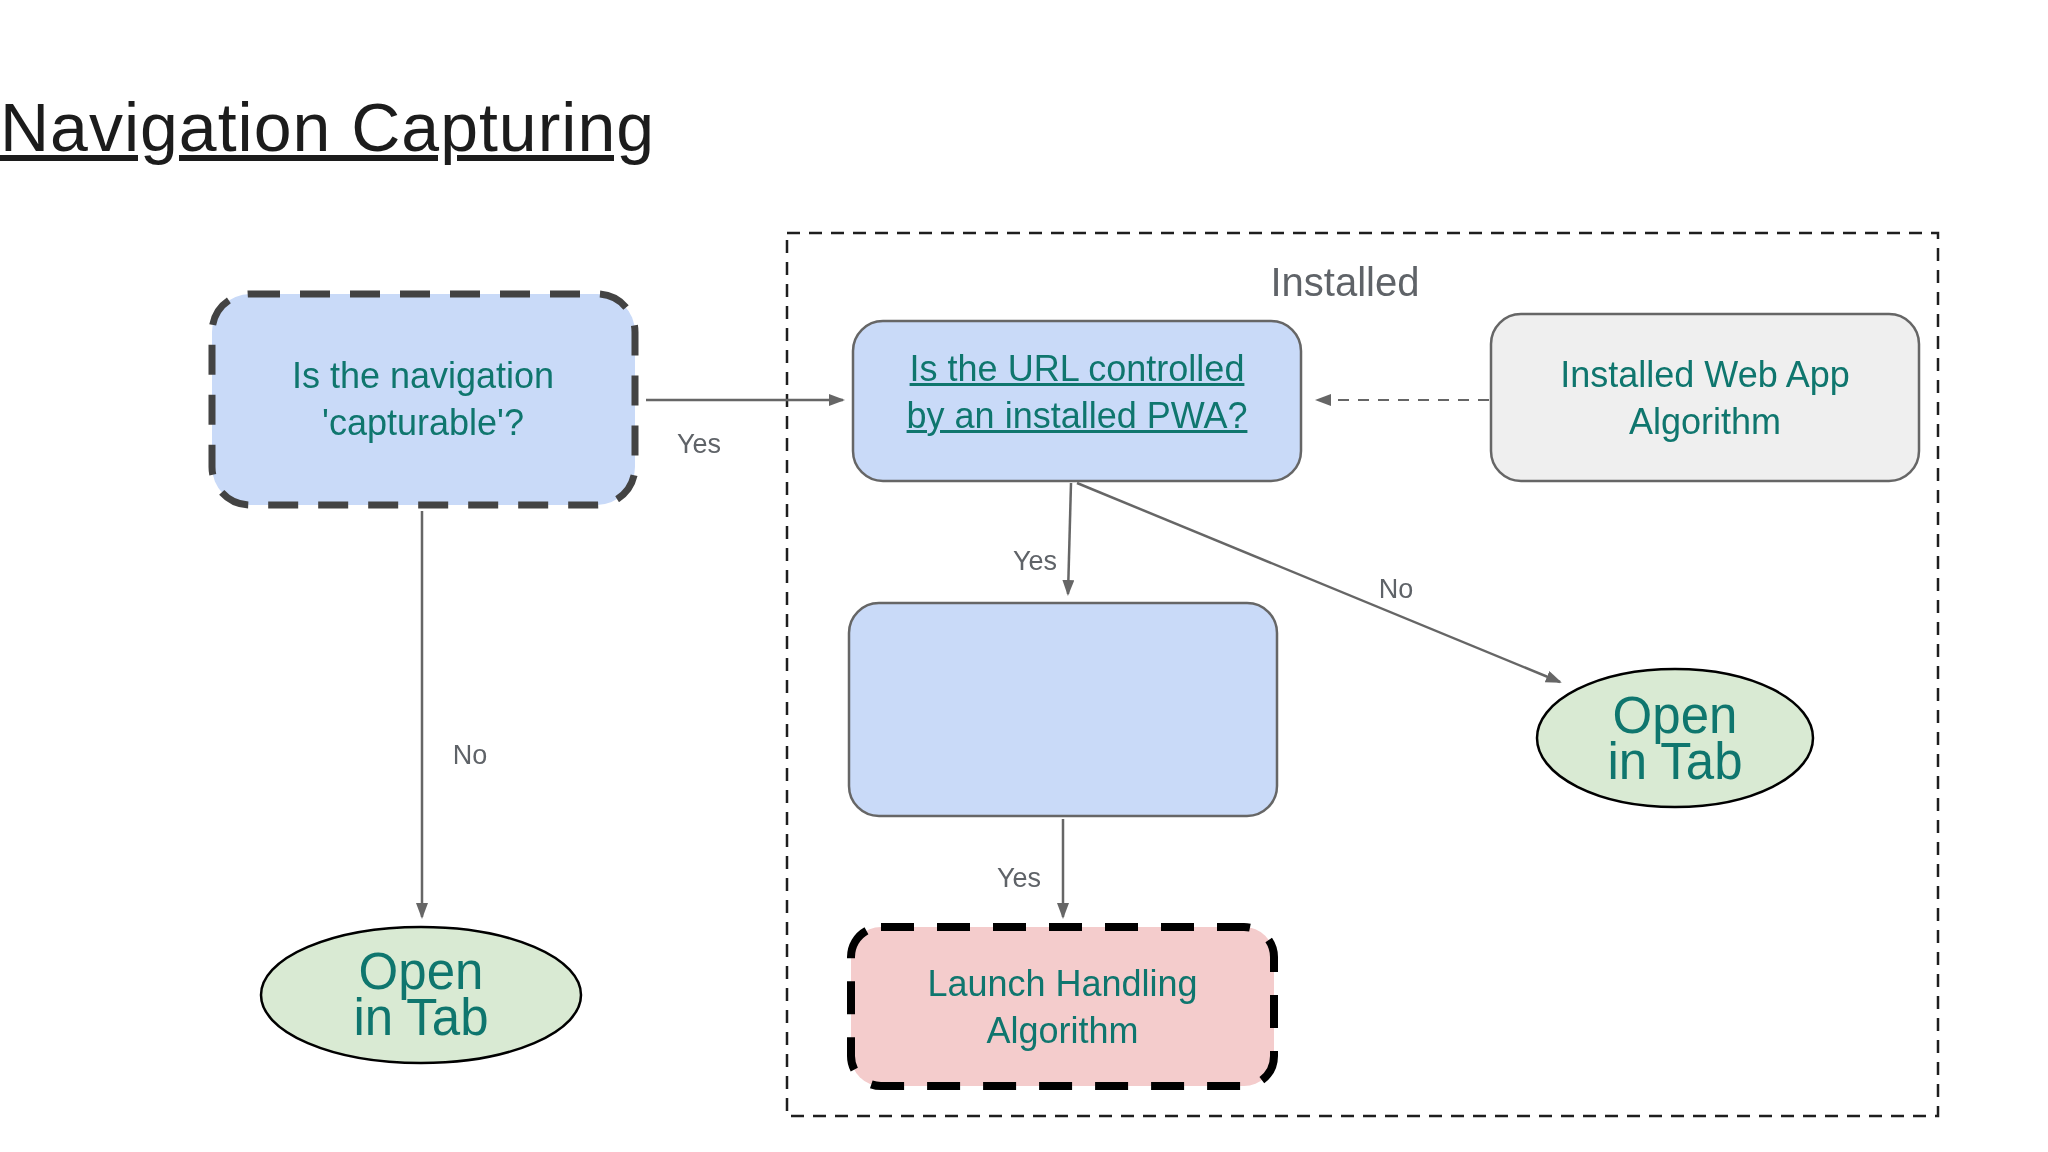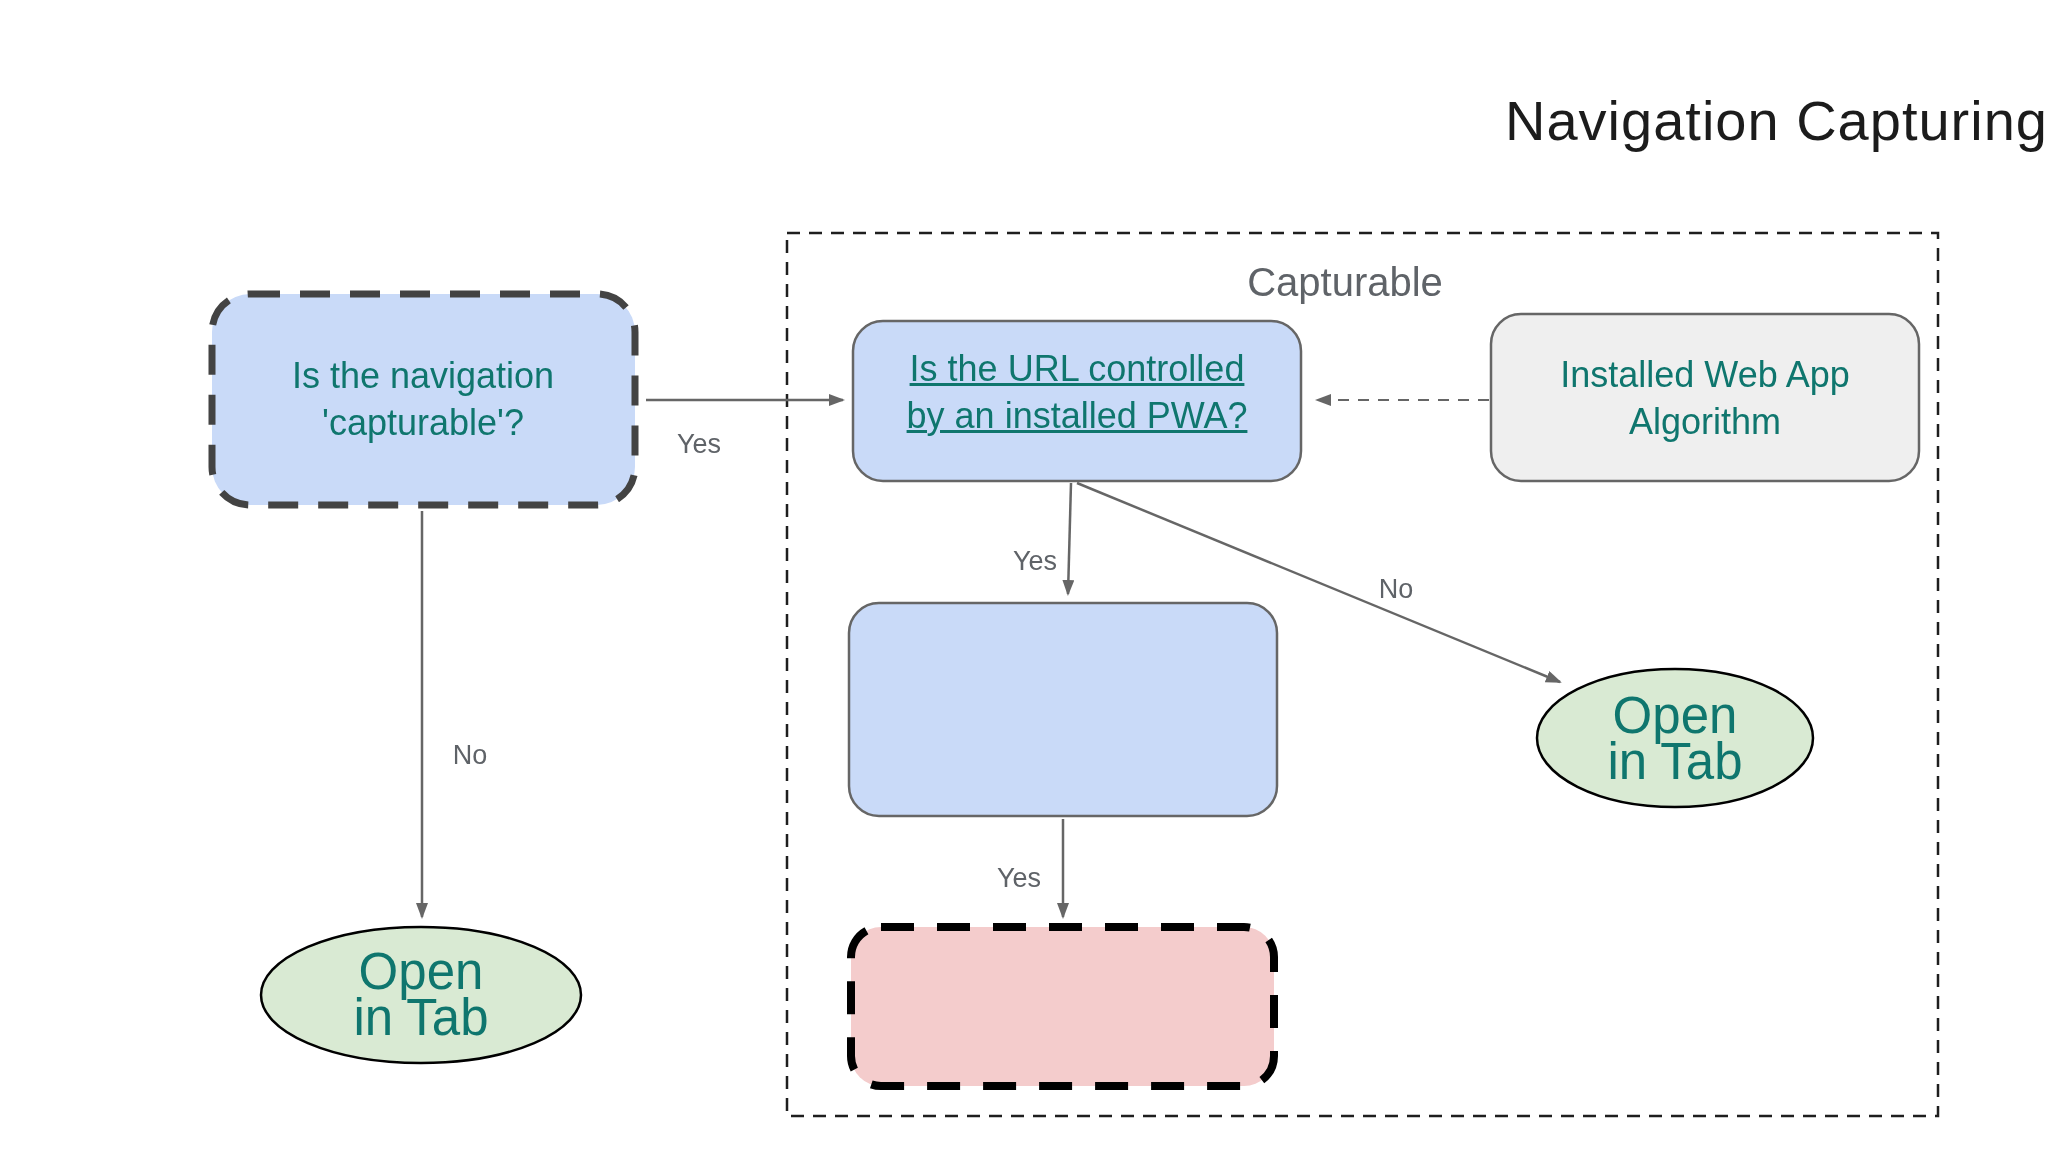--- a/index.html
+++ b/index.html
@@ -5,22 +5,22 @@
   :root{
     --canvas-bg:#ffffff; --node-blue:#c9daf8; --node-red:#f4cccc; --node-green:#d9ead3;
     --node-gray:#efefef; --connector-gray:#666666; --edge-label-gray:#5f6368;
     --dark-dash:#434343; --black:#000000; --title-text:#1c1c1c;
   }
   html,body{margin:0;padding:0;background:var(--canvas-bg);}
   #canvas{position:relative;width:2048px;height:1152px;background:var(--canvas-bg);
     font-family:"Liberation Sans",sans-serif;overflow:hidden;}
   #diagram-svg{position:absolute;left:0;top:0;width:2048px;height:1152px;}
 
-  .title{position:absolute;left:0;top:88px;width:100%;text-align:right;
-    font-size:56px;letter-spacing:1px;color:var(--title-text);}
+  .title{position:absolute;left:0;top:88px;width:100%;text-align:left;
+    font-size:68px;letter-spacing:1px;color:var(--title-text);text-decoration:underline;}
 
   .node-text{position:absolute;display:flex;align-items:center;justify-content:center;
     text-align:center;white-space:pre-line;font-size:36px;line-height:47px;color:#0f766e;}
   .ellipse-text{font-size:51px;line-height:46px;}
 
   .group-label{position:absolute;transform:translate(-50%,-50%);font-size:40px;
     color:var(--edge-label-gray);white-space:nowrap;}
   .edge-label{position:absolute;transform:translate(-50%,-50%);font-size:27px;
     color:var(--edge-label-gray);white-space:nowrap;}
 
@@ -57,27 +57,29 @@
     <line x1="646" y1="400" x2="843" y2="400" class="edge" marker-end="url(#arrow)"></line>
     <line x1="1489" y1="400" x2="1317" y2="400" class="edge edge-dashed" marker-end="url(#arrow)"></line>
     <line x1="422" y1="511" x2="422" y2="917" class="edge" marker-end="url(#arrow)"></line>
     <line x1="1071" y1="483" x2="1068" y2="594" class="edge" marker-end="url(#arrow)"></line>
     <line x1="1077" y1="483" x2="1560" y2="682" class="edge" marker-end="url(#arrow)"></line>
     <line x1="1063" y1="819" x2="1063" y2="917" class="edge" marker-end="url(#arrow)"></line>
   </svg>
 
   <div class="title">Navigation Capturing</div>
 
-  <div class="group-label" style="left:1345px;top:282px;">Capturable</div>
+  <div class="group-label" style="left:1345px;top:282px;">Installed</div>
 
   <div class="node-text" style="left:208px;top:290px;width:430px;height:218px;">Is the navigation
 'capturable'?</div>
   <div class="node-text" style="left:852px;top:320px;width:450px;height:143px;text-decoration:underline;">Is the URL controlled
 by an installed PWA?</div>
   <div class="node-text" style="left:1490px;top:313px;width:430px;height:169px;">Installed Web App
+Algorithm</div>
+  <div class="node-text" style="left:847px;top:923px;width:431px;height:167px;">Launch Handling
 Algorithm</div>
   <div class="node-text ellipse-text" style="left:261px;top:927px;width:320px;height:136px;">Open
 in Tab</div>
   <div class="node-text ellipse-text" style="left:1537px;top:670px;width:276px;height:137px;">Open
 in Tab</div>
 
   <div class="edge-label" style="left:699px;top:444px;">Yes</div>
   <div class="edge-label" style="left:470px;top:755px;">No</div>
   <div class="edge-label" style="left:1035px;top:561px;">Yes</div>
   <div class="edge-label" style="left:1396px;top:589px;">No</div>

